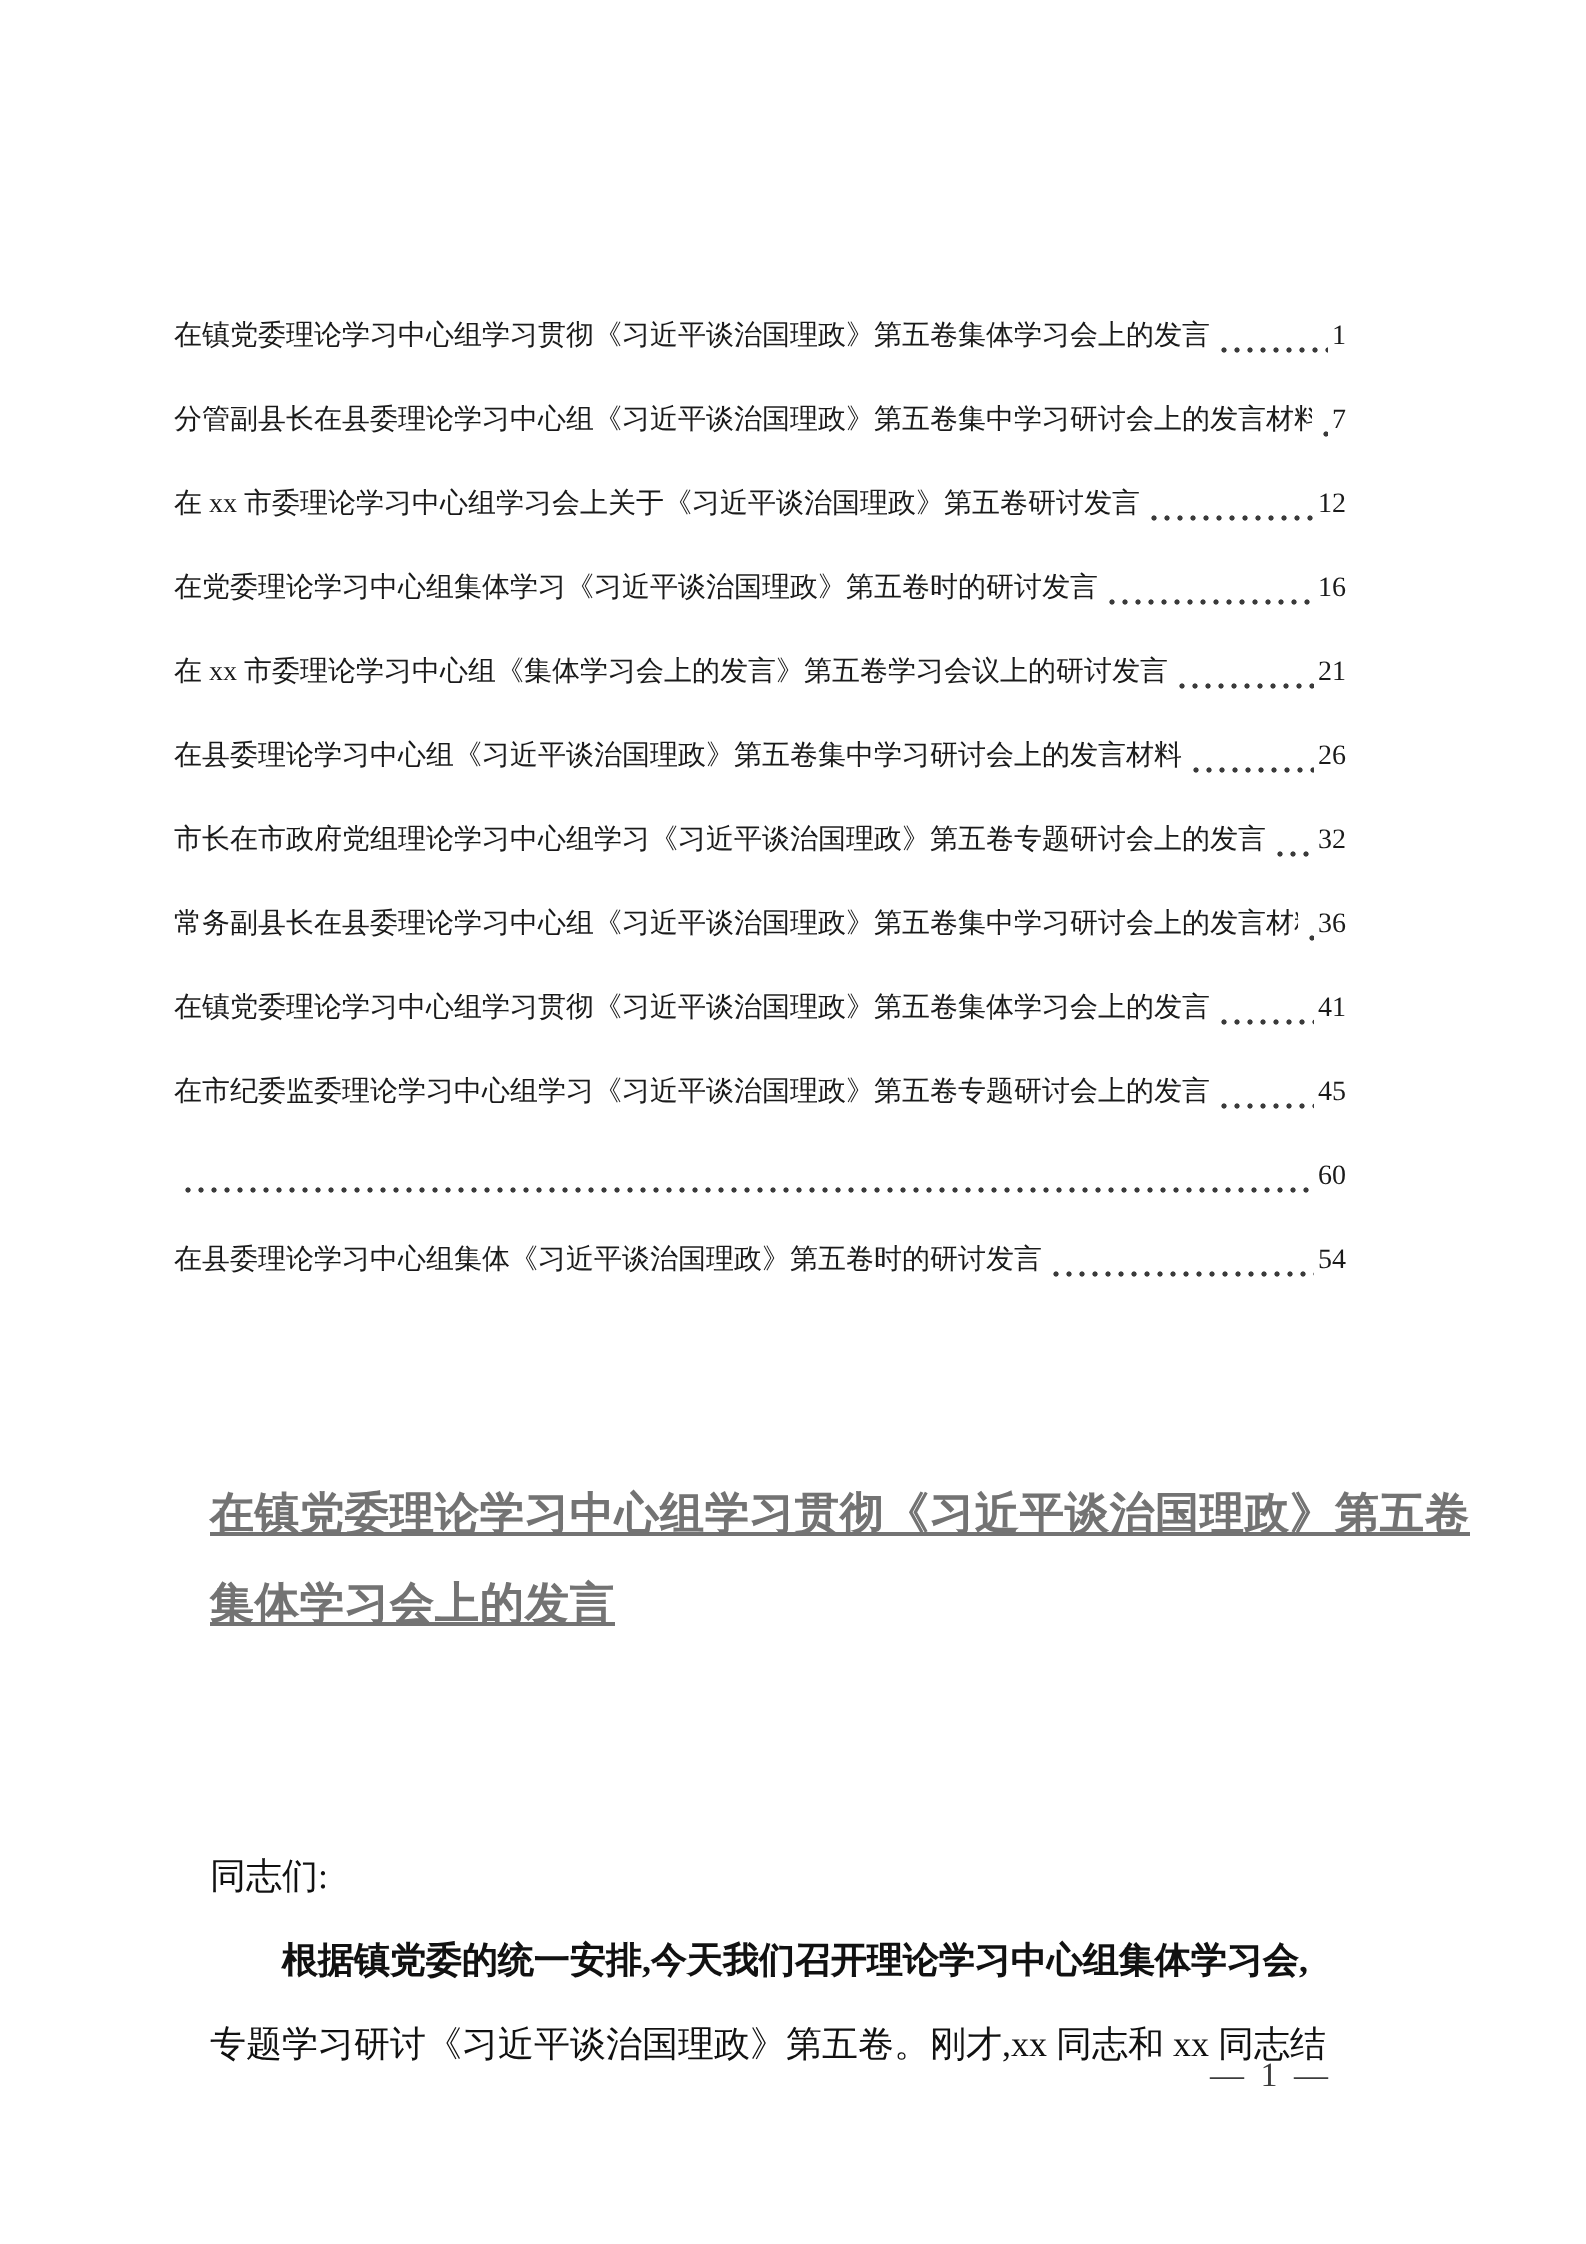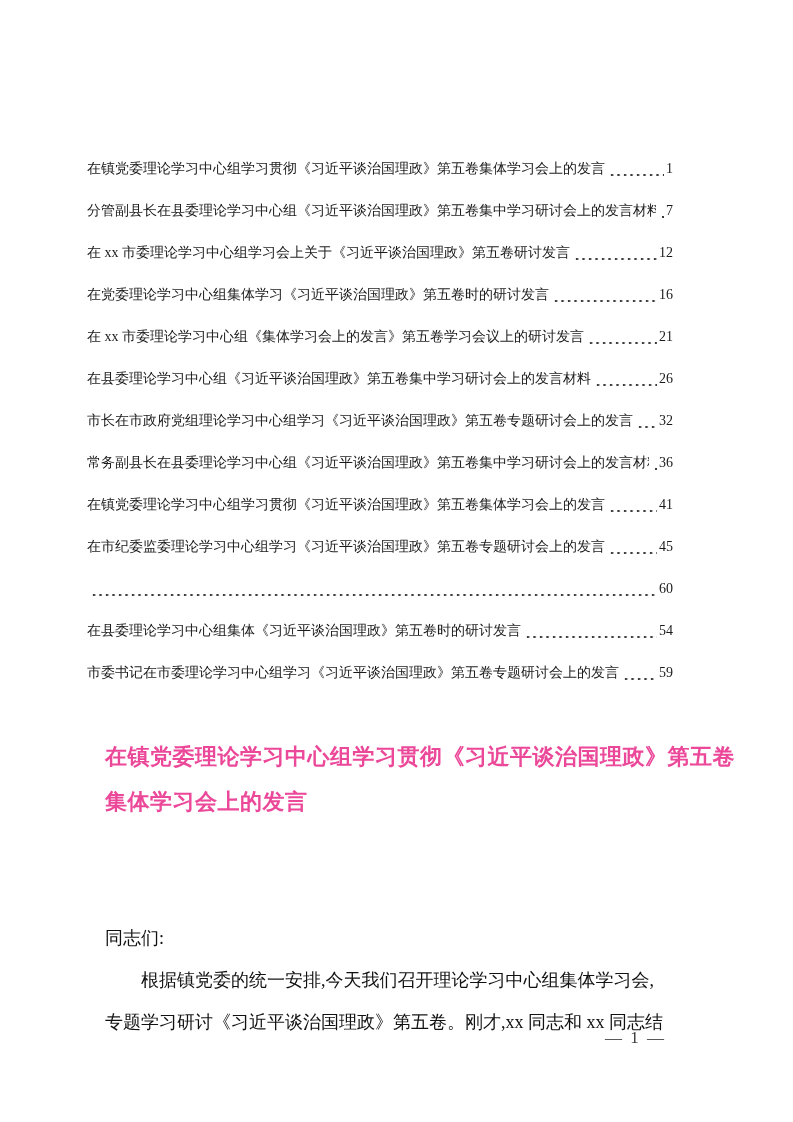--- a/index.html
+++ b/index.html
@@ -52,37 +52,38 @@
   
   .article-title {
     position: absolute;
     top: 734px;
     left: 105px;
     width: 610px;
     font-family: "Liberation Sans", "DejaVu Sans", sans-serif;
     font-weight: bold;
     font-size: 22px;
     line-height: 45px;
-    color: #ec4899;
+    color: #737373;
     letter-spacing: 0.5px;
+    text-decoration: underline;
   }
   .article-title .title-line { white-space: nowrap; }
 
   
   .body-text {
     position: absolute;
     top: 917px;
     left: 105px;
     width: 600px;
     font-size: 18px;
     line-height: 42px;
     color: #111111;
   }
   .body-line { white-space: nowrap; }
-  .body-line.indent { padding-left: 36px; }
+  .body-line.indent { padding-left: 36px; font-weight: bold; }
 
   
   .footer-pagenum {
     position: absolute;
     top: 1026px;
     right: 127px;
     font-size: 17px;
     line-height: 24px;
     color: #3c3c3c;
     letter-spacing: 2px;
@@ -146,25 +147,20 @@
       </div>
       <div class="toc-row">
         <span class="toc-leader"></span>
         <span class="toc-page">60</span>
       </div>
       <div class="toc-row">
         <span class="toc-title">在县委理论学习中心组集体《习近平谈治国理政》第五卷时的研讨发言</span>
         <span class="toc-leader"></span>
         <span class="toc-page">54</span>
       </div>
-      <div class="toc-row">
-        <span class="toc-title">市委书记在市委理论学习中心组学习《习近平谈治国理政》第五卷专题研讨会上的发言</span>
-        <span class="toc-leader"></span>
-        <span class="toc-page">59</span>
-      </div>
     </div>
 
   <div class="article-title">
       <div class="title-line">在镇党委理论学习中心组学习贯彻《习近平谈治国理政》第五卷</div>
       <div class="title-line">集体学习会上的发言</div>
     </div>
 
   <div class="body-text">
     <div class="body-line">同志们:</div>
     <div id="paragraph-lines">

